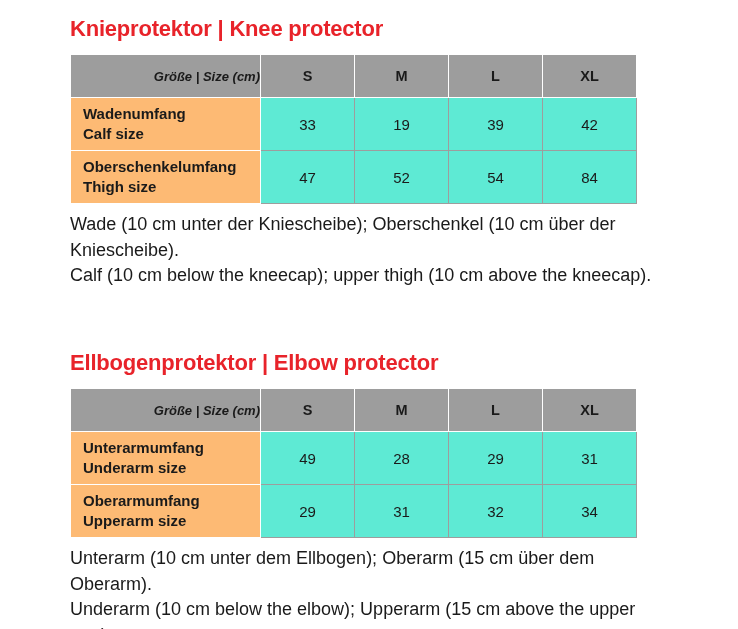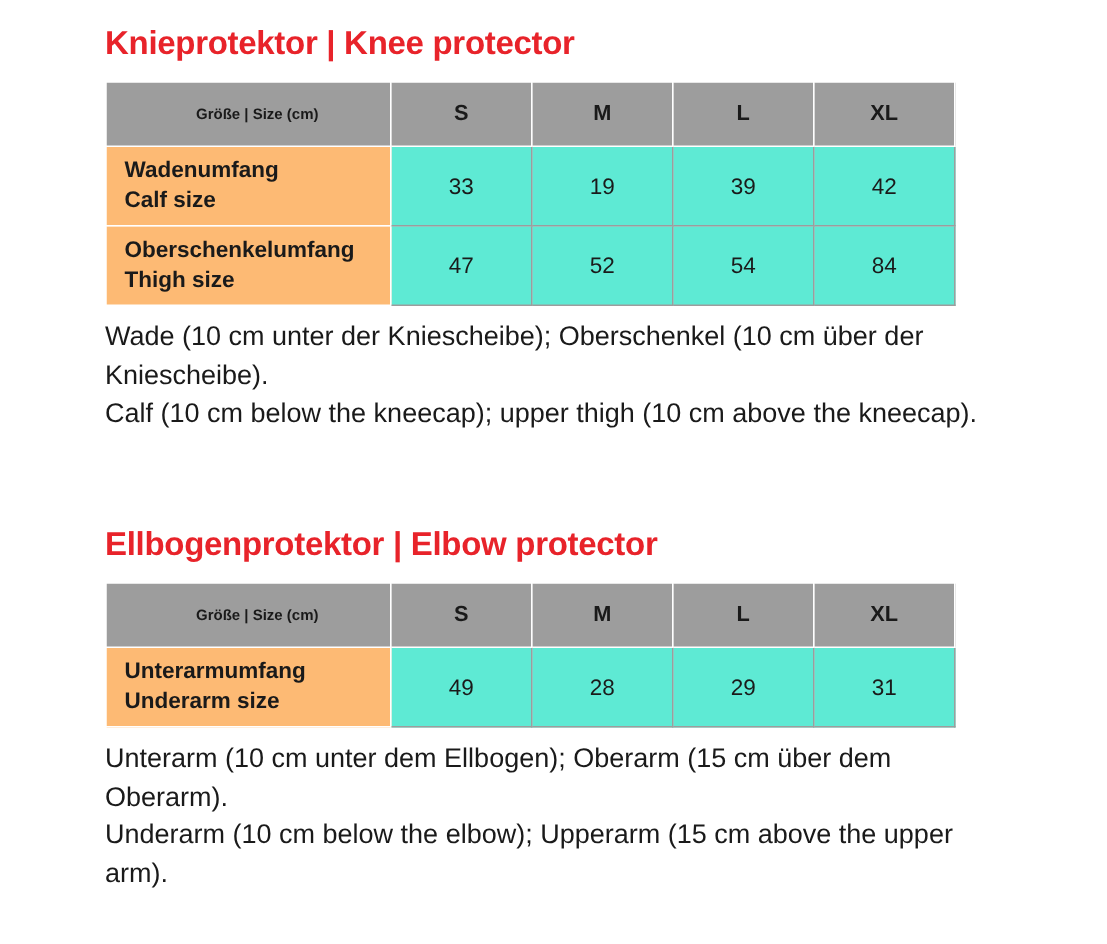--- a/index.html
+++ b/index.html
@@ -53,23 +53,24 @@
   .col-size  { width: 94px; }
 
   thead th {
     background: #9d9d9d;
     height: 42px;
     font-weight: bold;
     font-size: 15px;
     color: #1a1a1a;
   }
   thead th.hdr-label {
-    text-align: center;
+    text-align: right;
     padding-left: 12px;
-    font-size: 10px;
+    font-size: 13px;
+    font-style: italic;
   }
 
   tbody tr td {
     height: 52px;
   }
   tbody td.row-label {
     background: #fdba74;
     text-align: left;
     padding-left: 12px;
     font-weight: bold;
@@ -170,20 +171,30 @@
         <tr>
           <td class="row-label">
             <span class="lbl-line">Unterarmumfang</span>
             <span class="lbl-line">Underarm size</span>
           </td>
           <td class="value">49</td>
           <td class="value">28</td>
           <td class="value">29</td>
           <td class="value">31</td>
         </tr>
+        <tr>
+          <td class="row-label">
+            <span class="lbl-line">Oberarmumfang</span>
+            <span class="lbl-line">Upperarm size</span>
+          </td>
+          <td class="value">29</td>
+          <td class="value">31</td>
+          <td class="value">32</td>
+          <td class="value">34</td>
+        </tr>
       </tbody>
     </table>
 
     <div class="note">
       <span>Unterarm (10 cm unter dem Ellbogen); Oberarm (15 cm über dem Oberarm).</span>
       <span>Underarm (10 cm below the elbow); Upperarm (15 cm above the upper arm).</span>
     </div>
   </div>
 
 </div>

